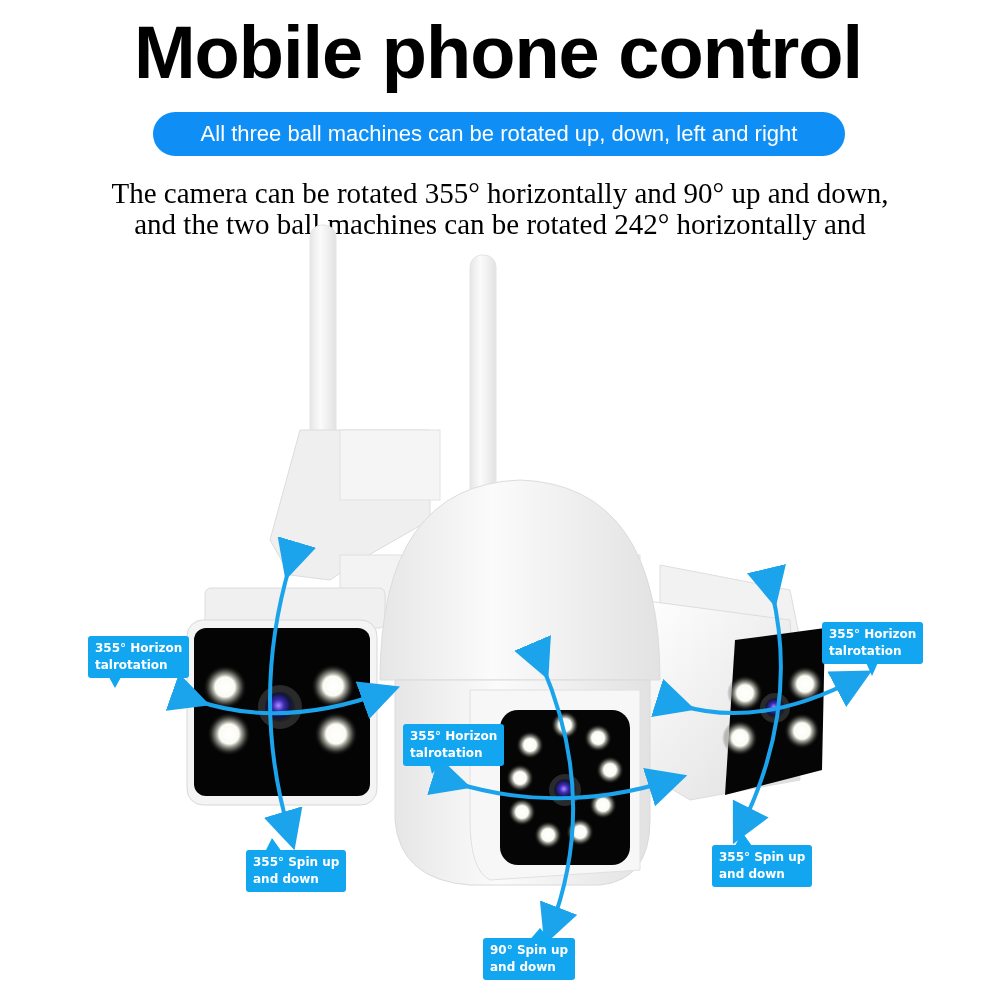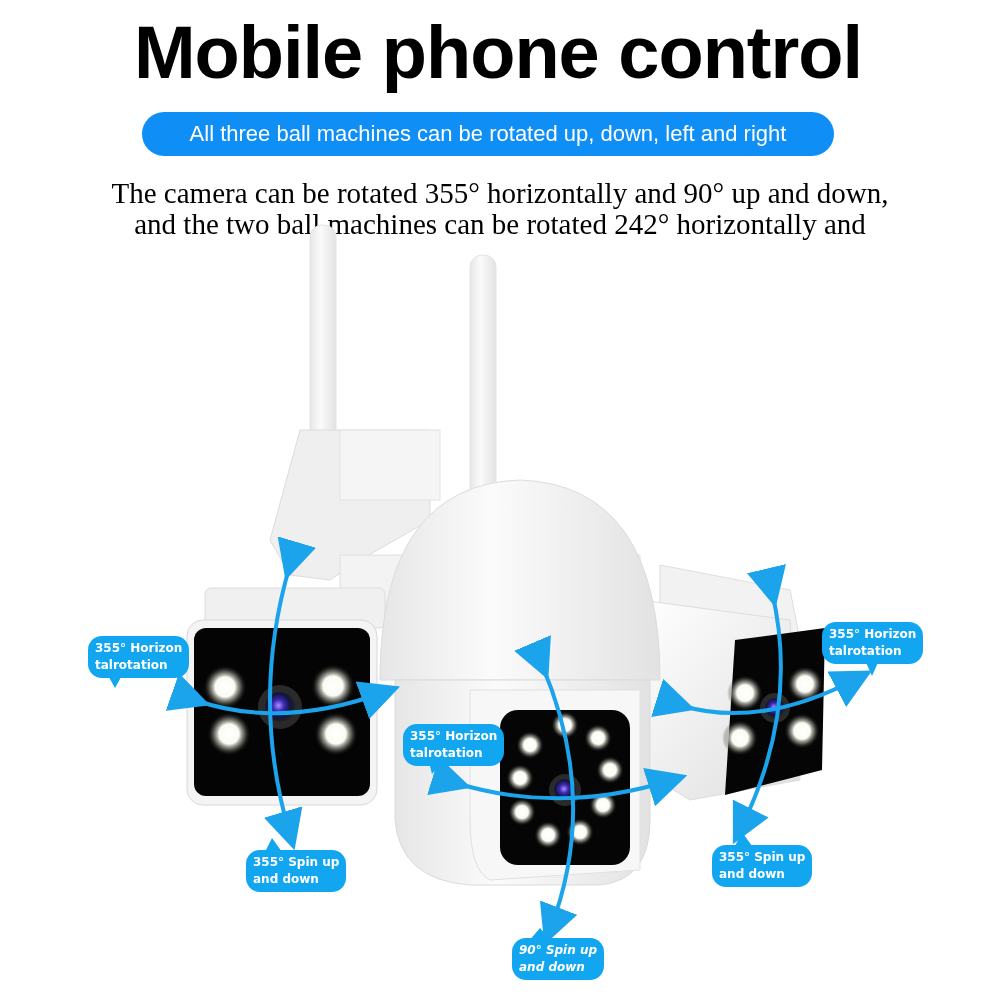--- a/index.html
+++ b/index.html
@@ -3,31 +3,31 @@
   <meta charset="utf-8">
   <style>
     html, body { margin: 0; padding: 0; background: #ffffff; }
     body { width: 1000px; height: 1000px; position: relative; overflow: hidden; font-family: "DejaVu Sans", sans-serif; }
     .title {
       position: absolute; left: 0; top: 8px; width: 940px; text-align: center;
       font-family: "Liberation Sans", sans-serif; font-weight: bold; font-size: 74px;
       letter-spacing: -1px; color: #000; line-height: 90px; margin-left: 28px;
     }
     .pill {
-      position: absolute; left: 142px; top: 112px; width: 692px; height: 44px;
+      position: absolute; left: 153px; top: 112px; width: 692px; height: 44px;
       background: #0f8ff5; border-radius: 22px; color: #fff; text-align: center;
       font-family: "Liberation Sans", sans-serif; font-size: 22px; line-height: 44px;
     }
     .desc {
       position: absolute; left: 20px; top: 178px; width: 960px; text-align: center;
       font-family: Liberation Serif, serif; font-size: 29px; line-height: 31px; color: #000;
     }
     .stage { position: absolute; left: 0; top: 0; width: 1000px; height: 1000px; }
     .callout {
-      position: absolute; background: #12a6f0; color: #fff; border-radius: 14px;
+      position: absolute; background: #12a6f0; color: #fff; border-radius: 3px;
       font-family: "DejaVu Sans", sans-serif; font-weight: bold; font-size: 12px;
       line-height: 17px; padding: 4px 7px; white-space: nowrap;
     }
     .callout span { display: block; }
   </style>
 </head>
 <body>
 
 <div class="title">Mobile phone control</div>
 <div class="pill">All three ball machines can be rotated up, down, left and right</div>
@@ -147,21 +147,21 @@
   <span>talrotation</span>
 </div>
 <div class="callout" style="left:246px; top:850px;">
   <span>355° Spin up</span>
   <span>and down</span>
 </div>
 <div class="callout" style="left:403px; top:724px;">
   <span>355° Horizon</span>
   <span>talrotation</span>
 </div>
-<div class="callout" style="left:512px; top:938px;font-style:italic;">
+<div class="callout" style="left:483px; top:938px;">
   <span>90° Spin up</span>
   <span>and down</span>
 </div>
 <div class="callout" style="left:822px; top:622px;">
   <span>355° Horizon</span>
   <span>talrotation</span>
 </div>
 <div class="callout" style="left:712px; top:845px;">
   <span>355° Spin up</span>
   <span>and down</span>

